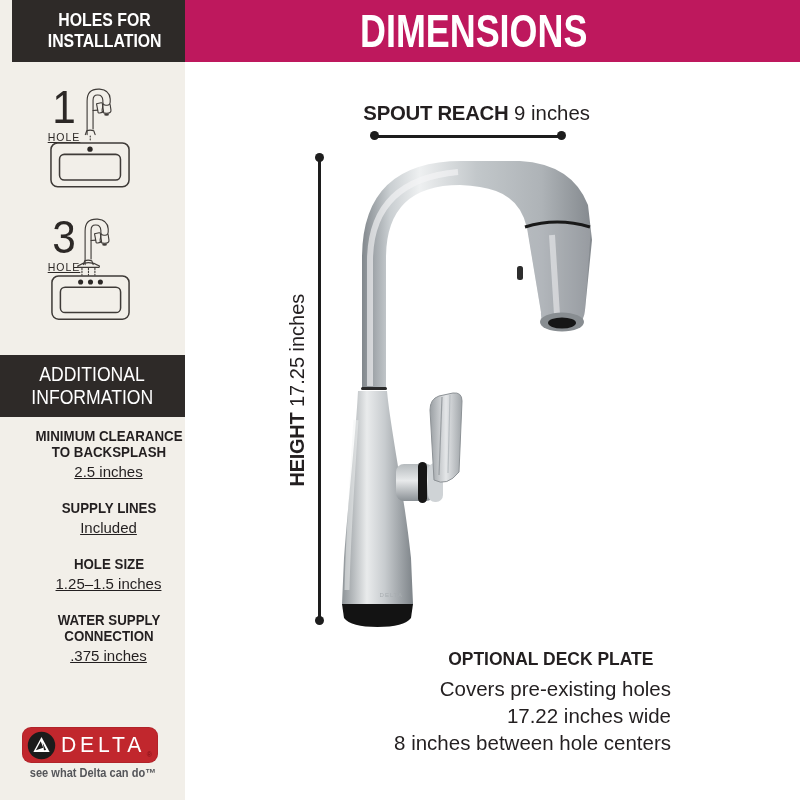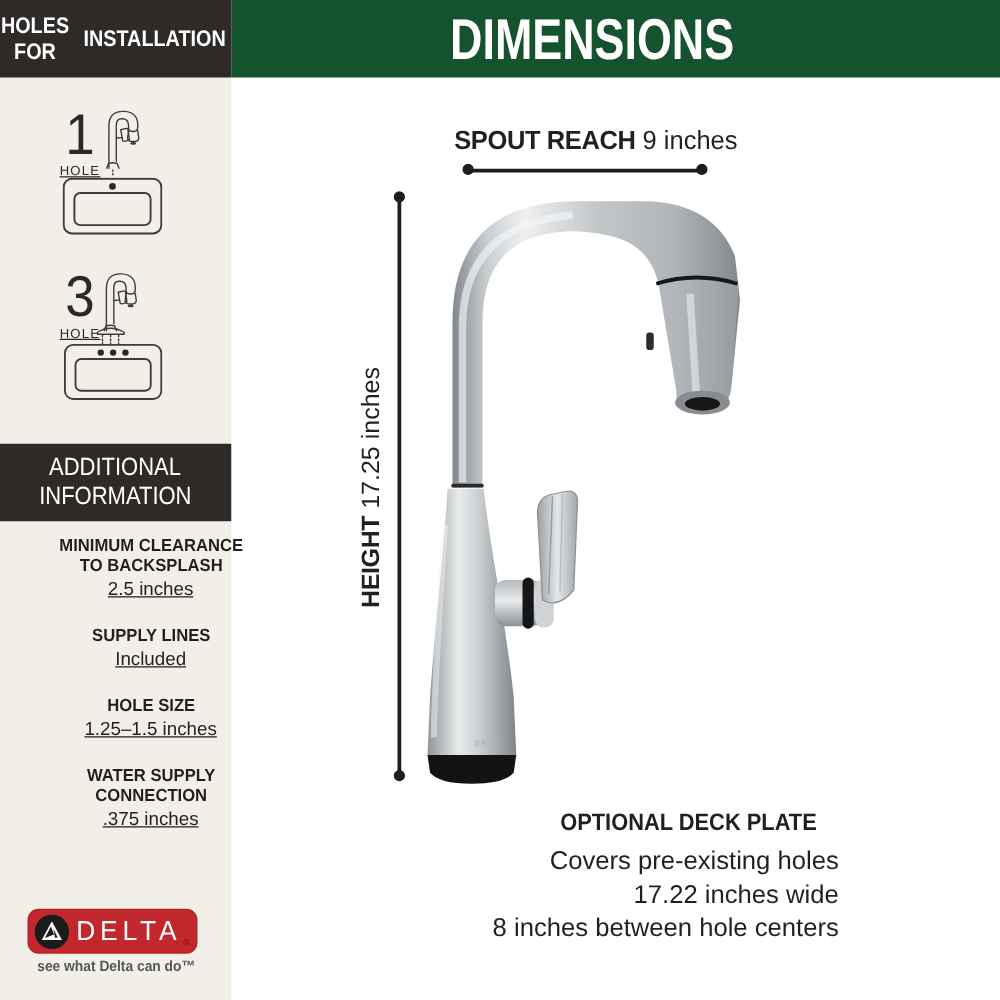--- a/index.html
+++ b/index.html
@@ -6,42 +6,42 @@
   body{
     width:800px;height:800px;position:relative;overflow:hidden;
     background:#ffffff;color:#231f20;
     font-family:"Liberation Sans", sans-serif;
   }
   .abs{position:absolute;}
   .cond{display:inline-block;transform:scaleX(0.88);transform-origin:center;}
   
   .sidebar{left:0;top:0;width:185px;height:800px;background:#f2efe9;}
   .header-left{
-    left:0;top:0;width:185px;height:62px;background:#2e2a28;color:#fff;
-    display:flex;flex-direction:row;justify-content:center;align-items:center;
+    left:12px;top:0;width:185px;height:62px;background:#2e2a28;color:#fff;
+    display:flex;flex-direction:column;justify-content:center;align-items:center;
     font-weight:700;font-size:18px;line-height:21px;text-align:center;
   }
   .top-bar{
-    left:185px;top:0;width:615px;height:62px;background:#14532d;
+    left:185px;top:0;width:615px;height:62px;background:#be185d;
     display:flex;align-items:center;justify-content:center;
   }
   .top-bar .title{
     color:#fff;font-weight:700;font-size:46px;letter-spacing:0;
     transform:scaleX(0.78);transform-origin:center;margin-right:38px;white-space:nowrap;
   }
   .hole-num{width:44px;text-align:center;color:#2c2826;}
   .hole-num .n{font-size:46px;line-height:0.92;font-weight:400;display:block;transform:scaleX(0.92);}
   .hole-num .w{font-size:10.5px;letter-spacing:1px;display:block;margin-top:3px;text-decoration:underline;}
   .icon-stroke{stroke:#3f3b38;stroke-width:1.6;fill:none;stroke-linecap:round;stroke-linejoin:round;}
   .header-addl{
     left:0;top:355px;width:185px;height:62px;background:#2e2a28;color:#fff;
     display:flex;flex-direction:column;justify-content:center;align-items:center;
     font-weight:400;font-size:20px;line-height:23px;text-align:center;
   }
-  .info-list{left:0;top:428px;width:217px;display:flex;flex-direction:column;gap:20px;text-align:center;padding-left:12px;}
+  .info-list{left:0;top:428px;width:217px;display:flex;flex-direction:column;gap:20px;text-align:center;}
   .info-label{font-weight:700;font-size:14px;line-height:16px;max-width:158px;margin:0 auto;transform:scaleX(0.95);}
   .info-value{font-size:15px;margin-top:3px;text-decoration:underline;}
   
   .delta-badge{
     left:22px;top:727px;width:136px;height:36px;background:#c1272d;border-radius:9px;
     display:flex;align-items:center;box-shadow:inset 0 0 0 1px rgba(0,0,0,0.08);
   }
   .delta-circle{width:29px;height:29px;margin-left:5px;flex:0 0 auto;}
   .delta-word{color:#fff;font-size:22px;letter-spacing:4px;margin-left:5px;font-weight:400;line-height:1;transform:scaleX(0.96);transform-origin:left;}
   .delta-reg{color:#7e1118;font-size:7px;align-self:flex-end;margin:0 0 5px -2px;}

